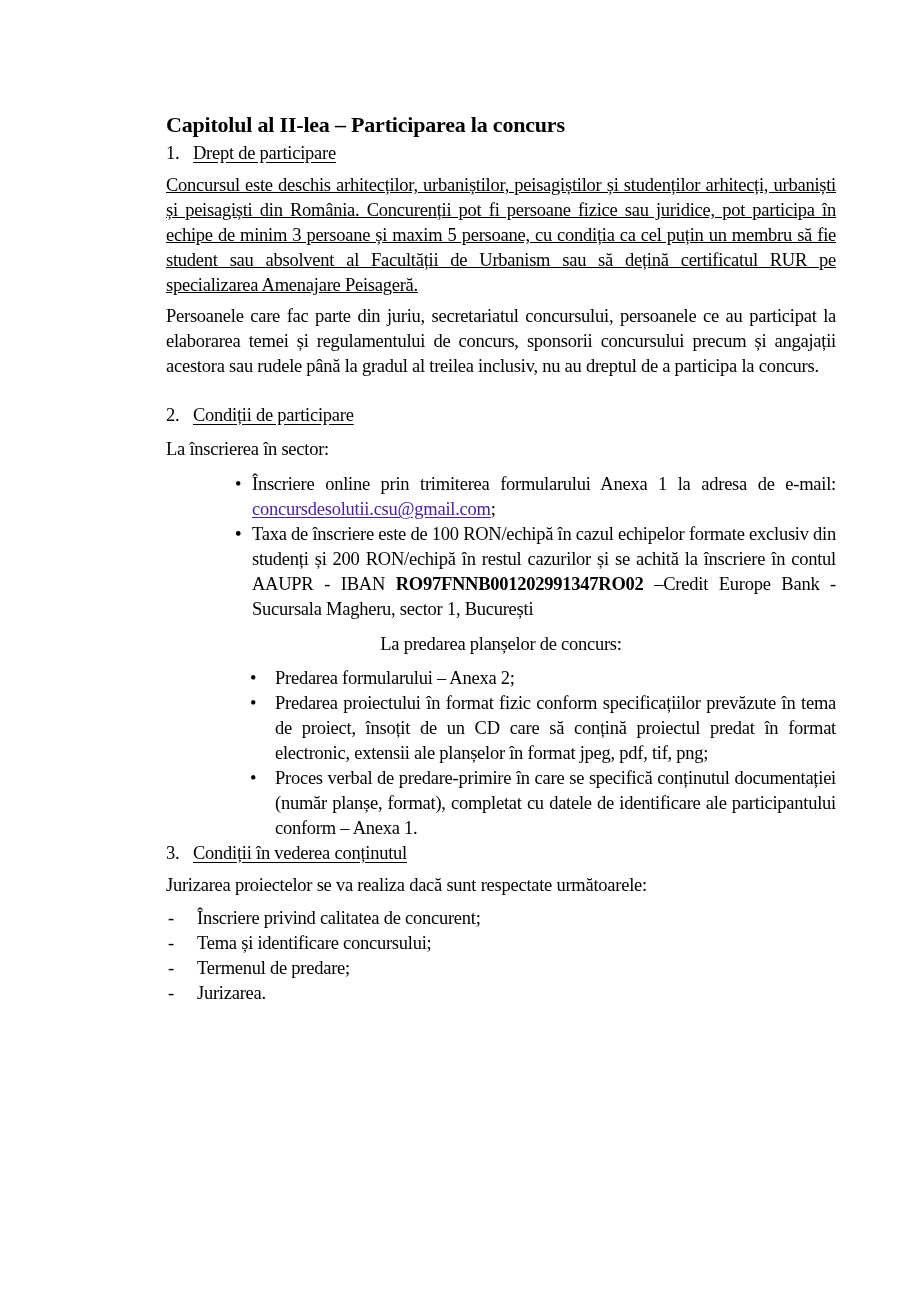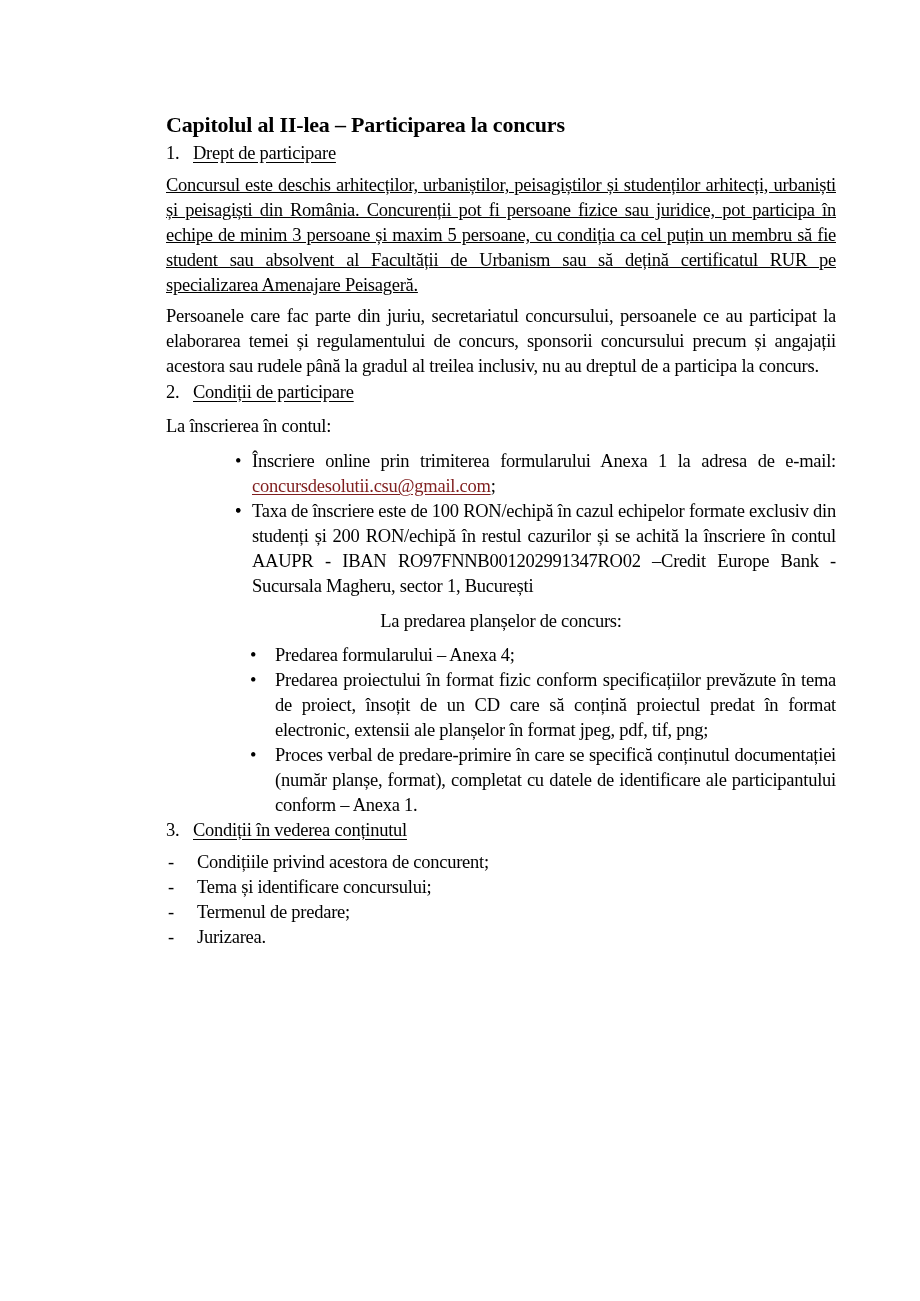--- a/index.html
+++ b/index.html
@@ -33,43 +33,43 @@
   .num-heading .num { flex: 0 0 27px; width: 27px; }
   .num-heading .heading-text {
     text-decoration: underline;
     text-underline-offset: 3px;
   }
   .h-row-1 { margin-bottom: 7px; }
   .h-row-2 { margin-bottom: 9px; }
   .h-row-3 { margin-bottom: 7px; }
   .para { text-align: justify; }
   .p1 { margin-bottom: 6px; text-decoration: underline; }
-  .p2 { margin-bottom: 1px; }
+  .p2 { margin-bottom: 24px; }
   .intro-1 { margin-bottom: 10px; }
   .intro-2 { margin-bottom: 9px; text-align: center; }
   .intro-3 { margin-bottom: 8px; }
   .bullet-list { list-style: none; }
   .bullet-list-1 { margin-bottom: 10px; }
   .bullet-list-2 { margin-bottom: 0; }
   .bullet-item { position: relative; }
   .bullet-list-1 .bullet-item { padding-left: 86px; }
   .bullet-list-1 .bullet-glyph { position: absolute; left: 69px; top: 0; }
   .bullet-list-2 .bullet-item { padding-left: 109px; }
   .bullet-list-2 .bullet-glyph { position: absolute; left: 84px; top: 0; }
   .bullet-item .item-text { display: block; text-align: justify; }
   .dash-list { list-style: none; }
   .dash-item { position: relative; padding-left: 31px; }
   .dash-glyph { position: absolute; left: 2px; top: 0; }
   .email-link {
-    color: #7f1d1d;
+    color: #4c1d95;
     text-decoration: underline;
     text-underline-offset: 2px;
     cursor: pointer;
   }
-  .bold { font-weight: 400; }
+  .bold { font-weight: 700; }
 </style>
 </head>
 <body>
 
 <div class="page">
 
   <h1 class="title">Capitolul al II-lea – Participarea la concurs</h1>
 
   <div class="num-heading body-text h-row-1">
     <span class="num">1.</span>
@@ -77,63 +77,64 @@
   </div>
 
   <p class="para body-text p1">Concursul este deschis arhitecților, urbaniștilor, peisagiștilor și studenților arhitecți, urbaniști și peisagiști din România. Concurenții pot fi persoane fizice sau juridice, pot participa în echipe de minim 3 persoane și maxim 5 persoane, cu condiția ca cel puțin un membru să fie student sau absolvent al Facultății de Urbanism sau să dețină certificatul RUR pe specializarea Amenajare Peisageră.</p>
   <p class="para body-text p2">Persoanele care fac parte din juriu, secretariatul concursului, persoanele ce au participat la elaborarea temei și regulamentului de concurs, sponsorii concursului precum și angajații acestora sau rudele până la gradul al treilea inclusiv, nu au dreptul de a participa la concurs.</p>
 
   <div class="num-heading body-text h-row-2">
     <span class="num">2.</span>
     <span class="heading-text">Condiții de participare</span>
   </div>
 
-  <p class="body-text intro-1">La înscrierea în contul:</p>
+  <p class="body-text intro-1">La înscrierea în sector:</p>
 
   <ul class="bullet-list bullet-list-1 body-text">
     <li class="bullet-item">
       <span class="bullet-glyph">•</span>
       <span class="item-text"><span>Înscriere online prin trimiterea formularului Anexa 1 la adresa de e-mail: </span><a class="email-link">concursdesolutii.csu@gmail.com</a><span>;</span></span>
     </li>
     <li class="bullet-item">
       <span class="bullet-glyph">•</span>
     </li>
     <li class="bullet-item">
       <span class="bullet-glyph">•</span>
       <span class="item-text"><span>Taxa de înscriere este de 100 RON/echipă în cazul echipelor formate exclusiv din studenți și 200 RON/echipă în restul cazurilor și se achită la înscriere în contul AAUPR - IBAN </span><span class="bold">RO97FNNB001202991347RO02</span><span> –Credit Europe Bank - Sucursala Magheru, sector 1, București</span></span>
     </li>
   </ul>
 
   <p class="body-text intro-2">La predarea planșelor de concurs:</p>
 
   <ul class="bullet-list bullet-list-2 body-text">
     <li class="bullet-item">
       <span class="bullet-glyph">•</span>
-      <span class="item-text">Predarea formularului – Anexa 4;</span>
+      <span class="item-text">Predarea formularului – Anexa 2;</span>
     </li>
     <li class="bullet-item">
       <span class="bullet-glyph">•</span>
       <span class="item-text">Predarea proiectului în format fizic conform specificațiilor prevăzute în tema de proiect, însoțit de un CD care să conțină proiectul predat în format electronic, extensii ale planșelor în format jpeg, pdf, tif, png;</span>
     </li>
     <li class="bullet-item">
       <span class="bullet-glyph">•</span>
       <span class="item-text">Proces verbal de predare-primire în care se specifică conținutul documentației (număr planșe, format), completat cu datele de identificare ale participantului conform – Anexa 1.</span>
     </li>
   </ul>
 
   <div class="num-heading body-text h-row-3">
     <span class="num">3.</span>
     <span class="heading-text">Condiții în vederea conținutul</span>
   </div>
 
+  <p class="body-text intro-3">Jurizarea proiectelor se va realiza dacă sunt respectate următoarele:</p>
 
   <ul class="dash-list body-text">
     <li class="dash-item">
       <span class="dash-glyph">-</span>
-      <span class="item-text">Condițiile privind acestora de concurent;</span>
+      <span class="item-text">Înscriere privind calitatea de concurent;</span>
     </li>
     <li class="dash-item">
       <span class="dash-glyph">-</span>
       <span class="item-text">Tema și identificare concursului;</span>
     </li>
     <li class="dash-item">
       <span class="dash-glyph">-</span>
       <span class="item-text">Termenul de predare;</span>
     </li>
     <li class="dash-item">

